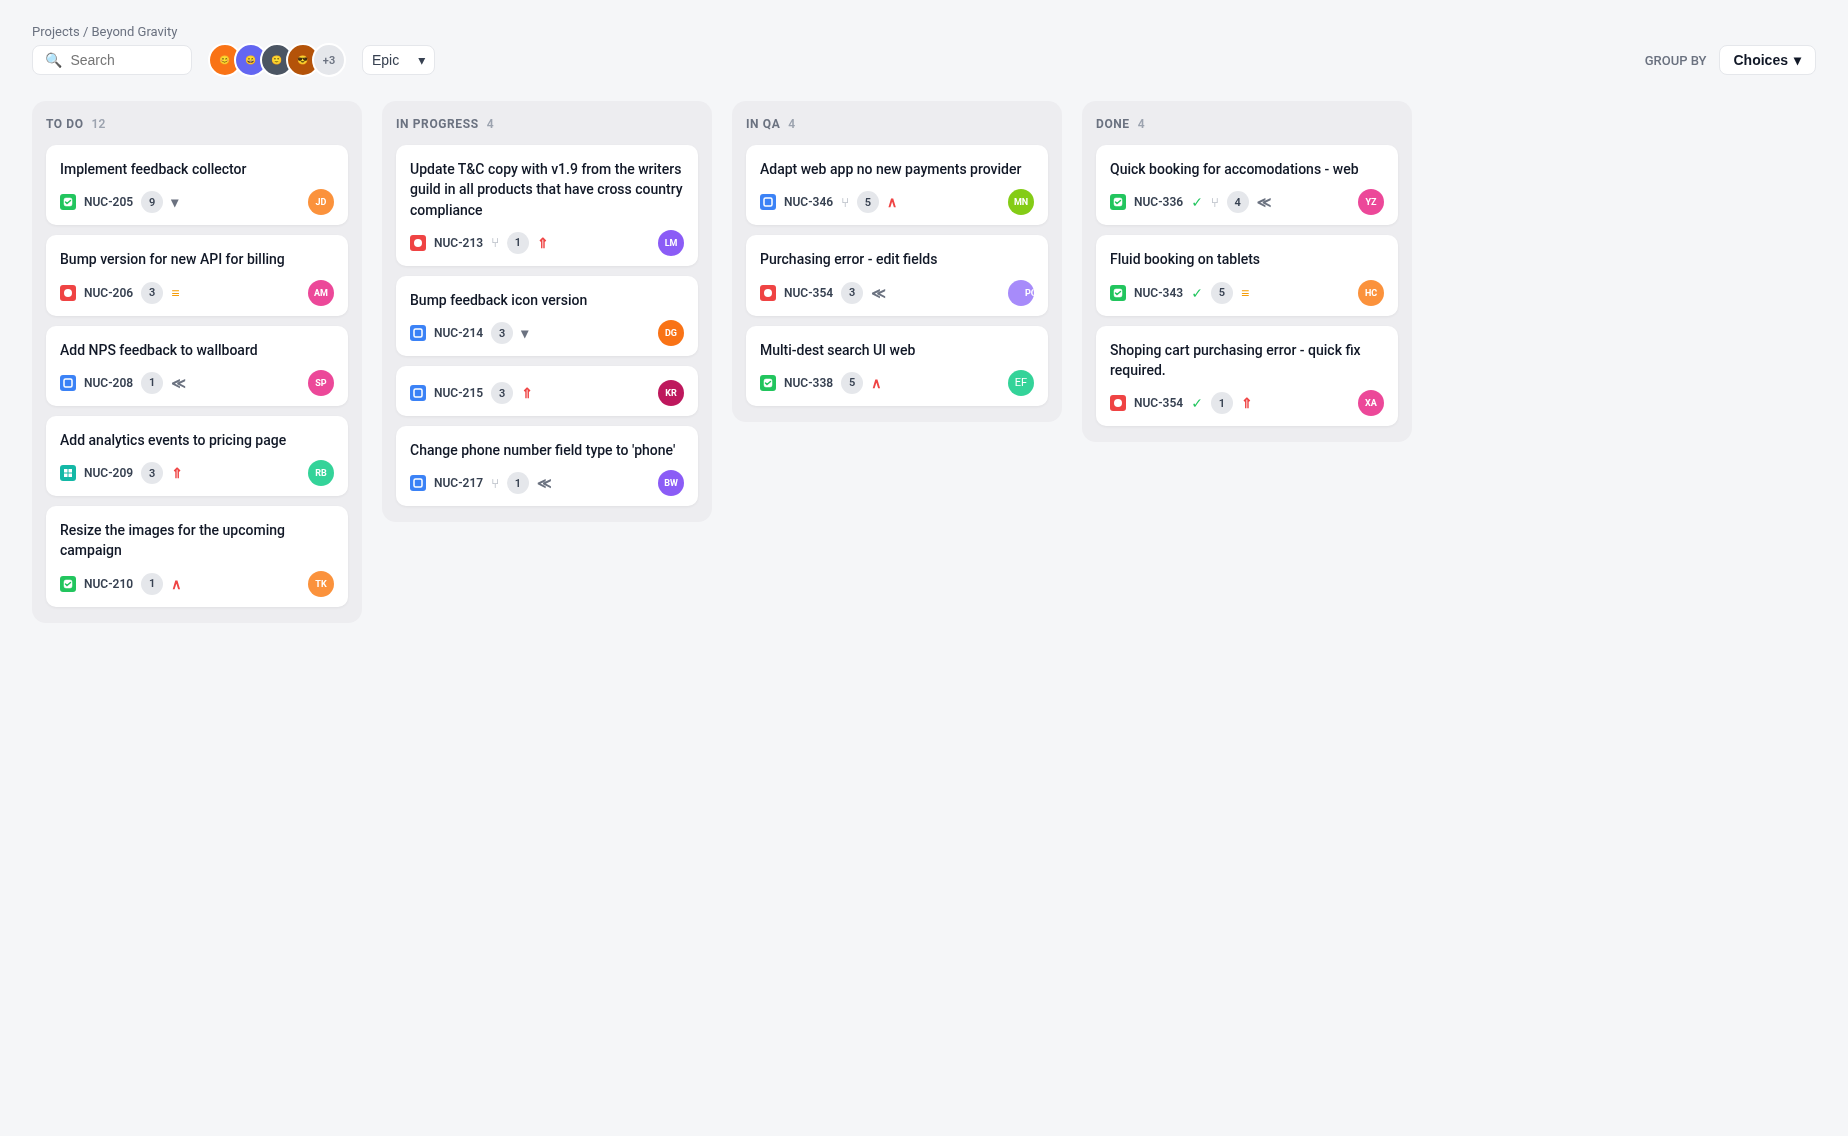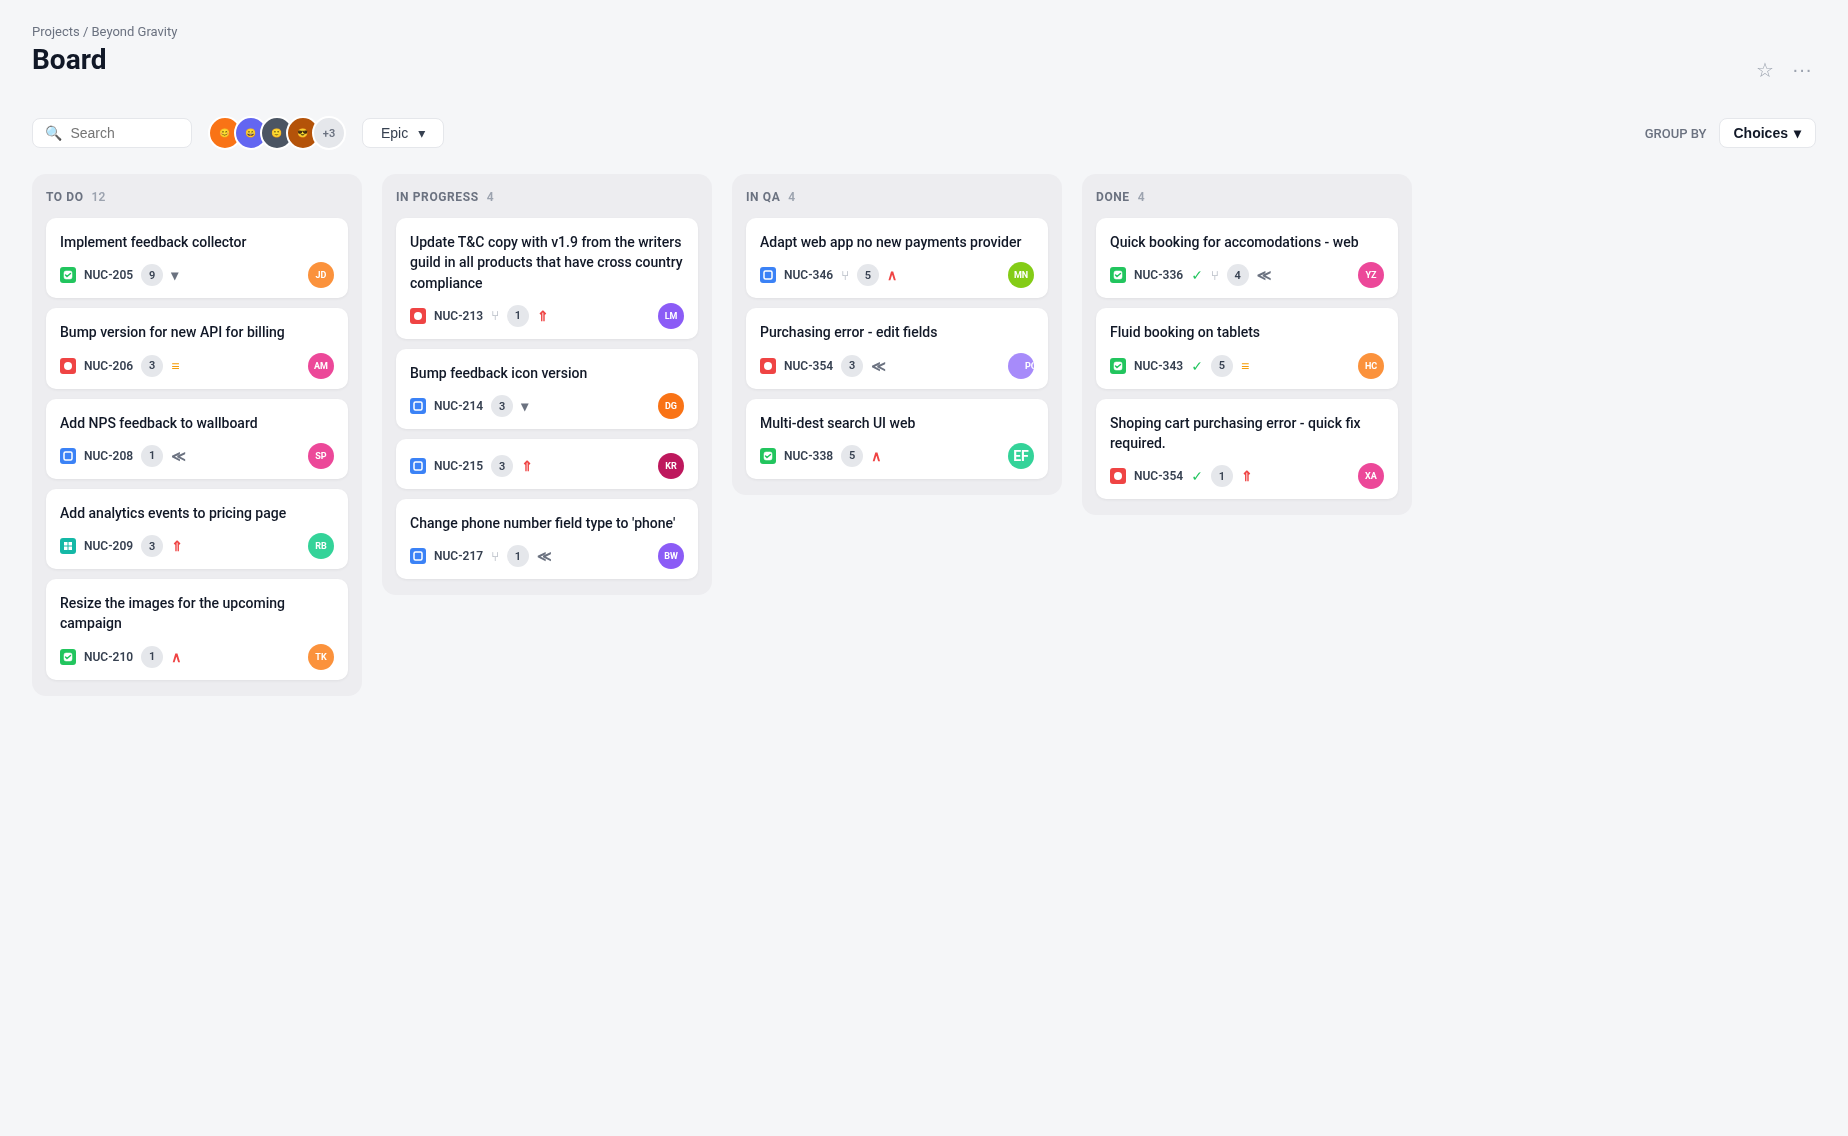--- a/index.html
+++ b/index.html
@@ -74,25 +74,25 @@
     .avatar:first-child { margin-left: 0; }
     .avatar-plus {
       background: #e5e7eb;
       color: #6b7280;
       font-size: 11px;
       font-weight: 600;
     }
     .epic-btn {
       display: flex;
       align-items: center;
-      gap: 10px;
+      gap: 19px;
       background: #fff;
       border: 1.5px solid #e5e7eb;
       border-radius: 8px;
-      padding: 6px 18px;
+      padding: 6px 9px;
       font-size: 14px;
       font-weight: 500;
       color: #374151;
       cursor: pointer;
     }
     .toolbar-right {
       display: flex;
       align-items: center;
       gap: 12px;
     }
@@ -233,27 +233,20 @@
       font-size: 11px;
       font-weight: 700;
       color: #fff;
     }
   </style>
 </head>
 <body>
 
 <div style="position:relative;">
   <div class="breadcrumb">Projects / Beyond Gravity</div>
-  <div style="display:flex; align-items:center; justify-content:space-between; margin-bottom:20px;">
-    <div class="page-title">Board</div>
-    <div style="display:flex; gap:10px; align-items:center;">
-      <button class="star-btn">☆</button>
-      <button class="more-btn">···</button>
-    </div>
-  </div>
 
   <div class="toolbar">
     <div class="toolbar-left">
       <div class="search-box">
         <span class="search-icon">🔍</span>
         <input class="search-input" type="text" placeholder="Search" style="">
       </div>
 
       <div class="avatars">
         <div class="avatar" style="background:#f97316;">
@@ -505,21 +498,21 @@
               <svg width="10" height="10" viewBox="0 0 10 10">
                 <rect x="1" y="1" width="8" height="8" rx="2" fill="white" stroke="white" stroke-width="0.5"></rect>
                 <path d="M2.5 5L4 6.5L7.5 3.5" stroke="#22c55e" stroke-width="1.5" fill="none" stroke-linecap="round"></path>
               </svg>
             </span>
       <span class="tag">NUC-338</span>
 
       <span class="badge">5</span>
       <span style="color:#ef4444;font-size:14px;font-weight:700;">∧</span>
       <span class="card-avatar" style="background:#34d399;">
-        <span style="color:#fff;font-size:14px;font-weight:700;">EF</span>
+        <span style="color:#fff;font-size:11px;font-weight:400;">EF</span>
       </span>
     </div>
         </div>
       </div>
       <div class="column">
         <div class="column-header">
     <span class="column-title">DONE</span>
     <span class="column-count">4</span>
   </div>
         <div class="card">

